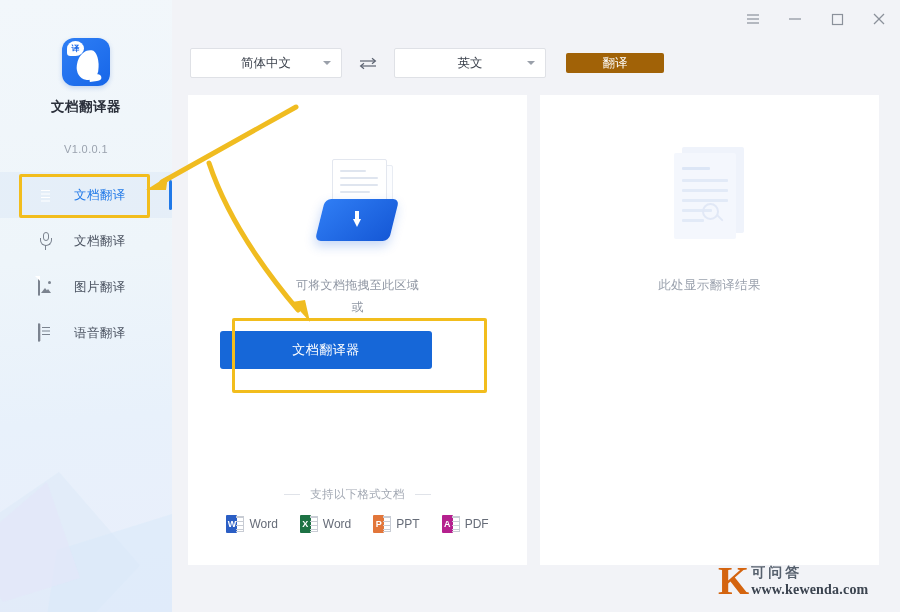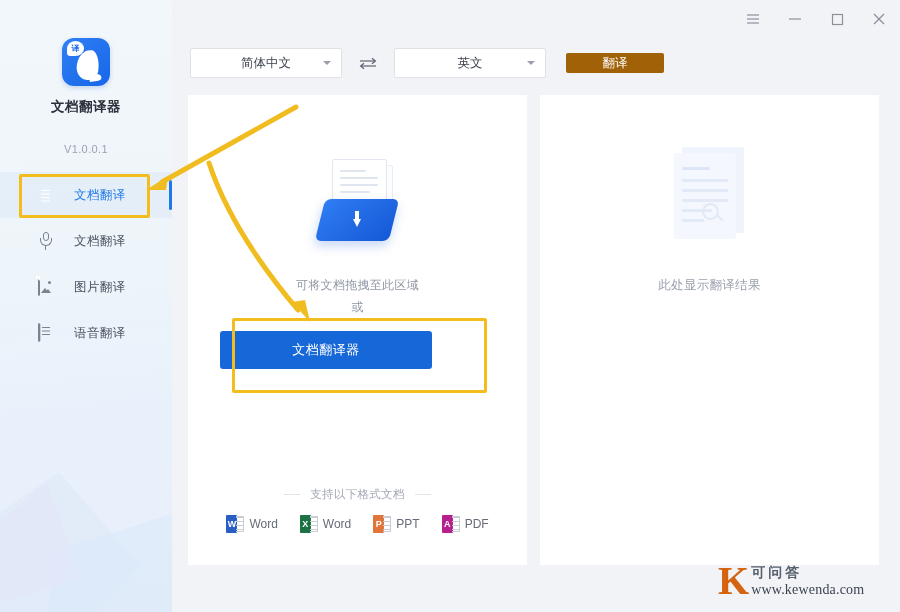--- a/index.html
+++ b/index.html
@@ -343,21 +343,21 @@
     display: flex; align-items: center; gap: 2px;
   }
   .wm-k {
     font-family: "Liberation Serif", serif;
     font-size: 40px; font-weight: bold; color: #d4640f; line-height: 38px;
   }
   .wm-txt { display: flex; flex-direction: column; }
   .wm-cn { font-size: 14px; color: #57616e; letter-spacing: 3px; font-weight: bold; }
   .wm-url {
     font-family: "Liberation Serif", serif;
-    font-size: 14px; color: #3b434f; font-weight: normal; letter-spacing: .2px;
+    font-size: 14px; color: #3b434f; font-weight: bold; letter-spacing: .2px;
   }
 </style>
 </head>
 <body>
 
 <div id="app">
 
   <div class="sidebar">
     <div class="poly poly1"></div>
     <div class="poly poly2"></div>

